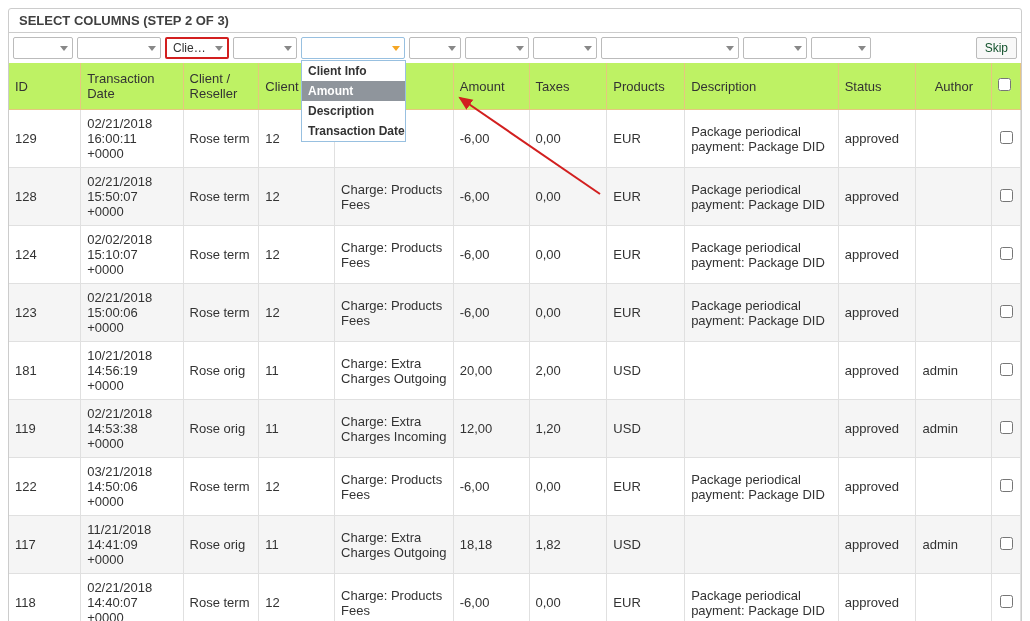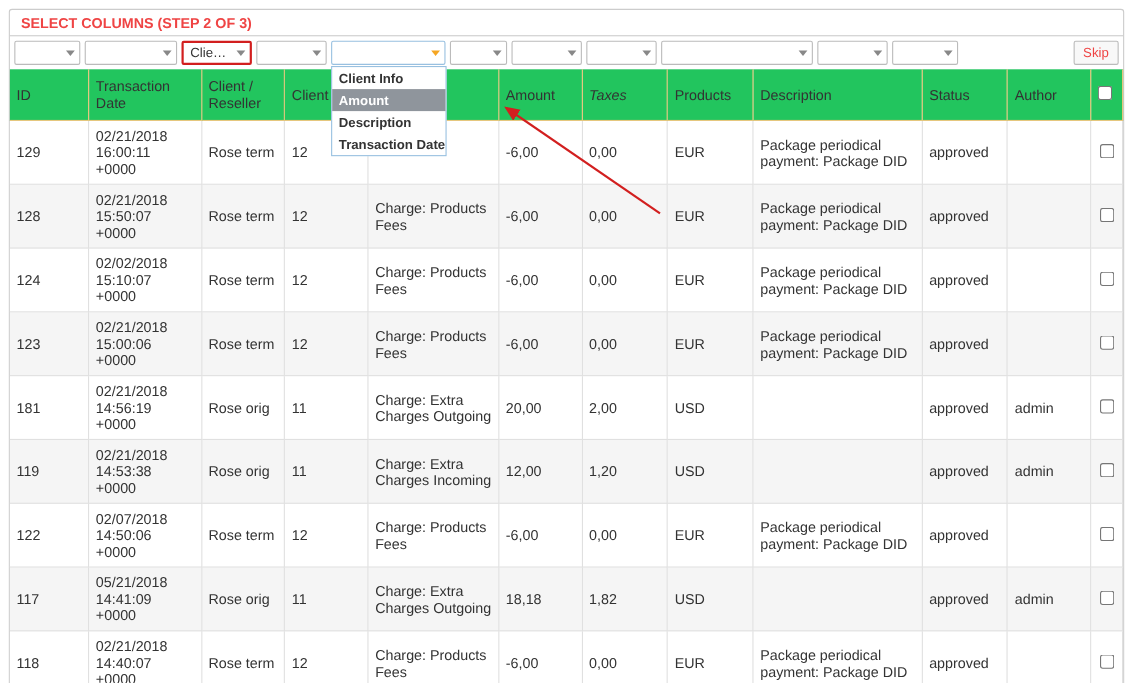--- a/index.html
+++ b/index.html
@@ -9,21 +9,21 @@
       color: #333;
       background: #fff;
       padding: 8px;
     }
     .panel {
       border: 1px solid #ccc;
       border-radius: 3px;
     }
     .panel-header {
       padding: 4px 10px;
-      color: #ef4444;
+      color: #404040;
       font-weight: bold;
       font-size: 13px;
       border-bottom: 1px solid #ccc;
     }
     .toolbar-row {
       display: flex;
       align-items: center;
       padding: 4px 4px;
     }
     .combo {
@@ -67,21 +67,21 @@
     .skip-btn {
       display: inline-flex;
       align-items: center;
       justify-content: center;
       border: 1px solid #bbb;
       background: #f8f8f8;
       height: 22px;
       border-radius: 2px;
       padding: 0 8px;
       font-size: 12px;
-      color: #ef4444;
+      color: #14532d;
       cursor: pointer;
       margin-left: auto;
     }
     .dropdown-list {
       position: absolute;
       top: 22px;
       left: -1px;
       width: 105px;
       background: #fff;
       border: 1px solid #98c0e0;
@@ -96,21 +96,21 @@
     .dropdown-item.selected {
       background: #8f959c;
       color: #fff;
     }
     table.grid {
       width: 100%;
       border-collapse: collapse;
       table-layout: fixed;
     }
     table.grid th {
-      background: #22c55e;
+      background: #bef264;
       color: #333;
       text-align: left;
       padding: 8px 6px;
       font-weight: normal;
       font-size: 13px;
       border-right: 1px solid #e5c77e;
       border-bottom: 1px solid #e5c77e;
     }
     table.grid td {
       padding: 6px 6px;
@@ -197,25 +197,25 @@
 
   <table class="grid">
     <thead>
         <tr id="thead-row">
           <th style="width: 70px;">ID</th>
           <th style="width: 100px;">Transaction Date</th>
           <th style="width: 74px;">Client / Reseller</th>
           <th style="width: 74px;">Client ID</th>
           <th style="width: 116px;"></th>
           <th style="width: 74px;">Amount</th>
-          <th style="width: 76px; font-style: italic;">Taxes</th>
+          <th style="width: 76px;">Taxes</th>
           <th style="width: 76px;">Products</th>
           <th style="width: 150px;">Description</th>
           <th style="width: 76px;">Status</th>
-          <th style="width: 74px;">Author</th>
+          <th style="width: 74px; text-align: center;">Author</th>
           <th class="check-cell" style="width: 28px;"><input type="checkbox" style=""></th>
         </tr>
       </thead>
     <tbody id="tbody">
         <tr>
           <td>129</td>
           <td>02/21/2018 16:00:11 +0000</td>
           <td>Rose term</td>
           <td>12</td>
           <td></td>
@@ -264,21 +264,21 @@
           <td>-6,00</td>
           <td>0,00</td>
           <td>EUR</td>
           <td>Package periodical payment: Package DID</td>
           <td>approved</td>
           <td></td>
           <td class="check-cell"><input type="checkbox" style=""></td>
         </tr>
         <tr>
           <td>181</td>
-          <td>02/21/2018 14:56:19 +0000</td>
+          <td>10/21/2018 14:56:19 +0000</td>
           <td>Rose orig</td>
           <td>11</td>
           <td>Charge: Extra Charges Outgoing</td>
           <td>20,00</td>
           <td>2,00</td>
           <td>USD</td>
           <td></td>
           <td>approved</td>
           <td>admin</td>
           <td class="check-cell"><input type="checkbox" style=""></td>
@@ -292,35 +292,35 @@
           <td>12,00</td>
           <td>1,20</td>
           <td>USD</td>
           <td></td>
           <td>approved</td>
           <td>admin</td>
           <td class="check-cell"><input type="checkbox" style=""></td>
         </tr>
         <tr>
           <td>122</td>
-          <td>02/07/2018 14:50:06 +0000</td>
+          <td>03/21/2018 14:50:06 +0000</td>
           <td>Rose term</td>
           <td>12</td>
           <td>Charge: Products Fees</td>
           <td>-6,00</td>
           <td>0,00</td>
           <td>EUR</td>
           <td>Package periodical payment: Package DID</td>
           <td>approved</td>
           <td></td>
           <td class="check-cell"><input type="checkbox" style=""></td>
         </tr>
         <tr>
           <td>117</td>
-          <td>05/21/2018 14:41:09 +0000</td>
+          <td>11/21/2018 14:41:09 +0000</td>
           <td>Rose orig</td>
           <td>11</td>
           <td>Charge: Extra Charges Outgoing</td>
           <td>18,18</td>
           <td>1,82</td>
           <td>USD</td>
           <td></td>
           <td>approved</td>
           <td>admin</td>
           <td class="check-cell"><input type="checkbox" style=""></td>

